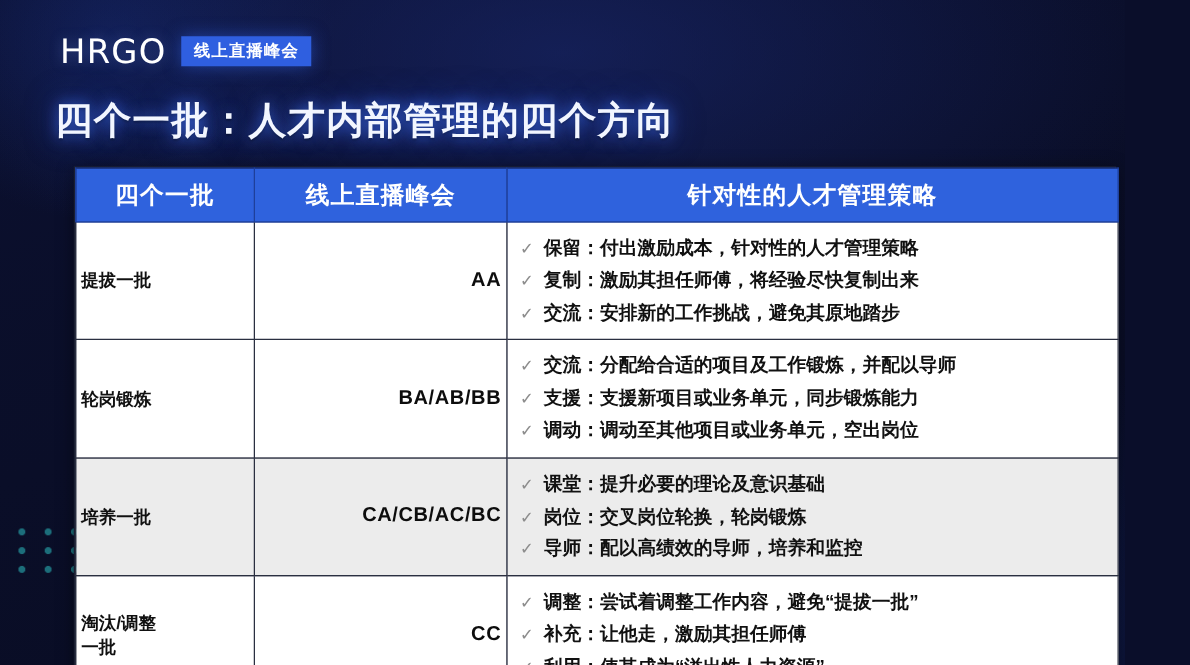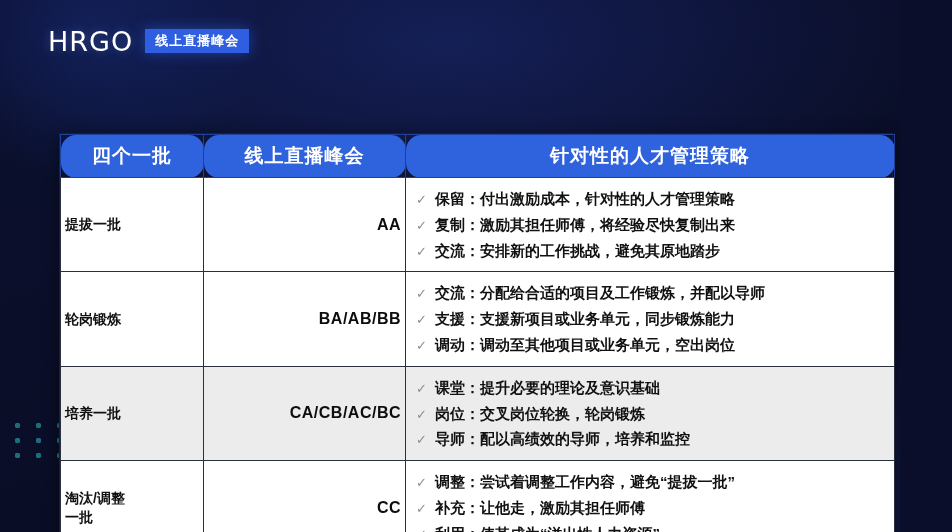--- a/index.html
+++ b/index.html
@@ -126,21 +126,20 @@
   }
   table.matrix thead th {
     background: #2f62dd;
     color: #ffffff;
     font-size: 19px;
     font-weight: 700;
     letter-spacing: 1px;
     height: 43px;
     text-align: center;
     border-color: #1e3f9a;
-    border-radius: 15px;
   }
   .col-a { width: 143px; }
   .col-b { width: 202px; }
   .col-c { width: 489px; }
 
   table.matrix tbody td {
     background: #ffffff;
   }
   table.matrix tbody tr.shaded td {
     background: #ececec;
@@ -197,20 +196,21 @@
 
   <div class="glow-tl"></div>
   <div class="dots-left"></div>
   <div class="dots-right"></div>
 
   <div class="brandbar">
     <span class="logo-text">HRGO</span>
     <span class="logo-badge">线上直播峰会</span>
   </div>
 
+  <div class="slide-title">四个一批：人才内部管理的四个方向</div>
 
   <div class="table-wrap">
     <table class="matrix">
       <colgroup>
         <col class="col-a">
         <col class="col-b">
         <col class="col-c">
       </colgroup>
       <thead>
         <tr>

